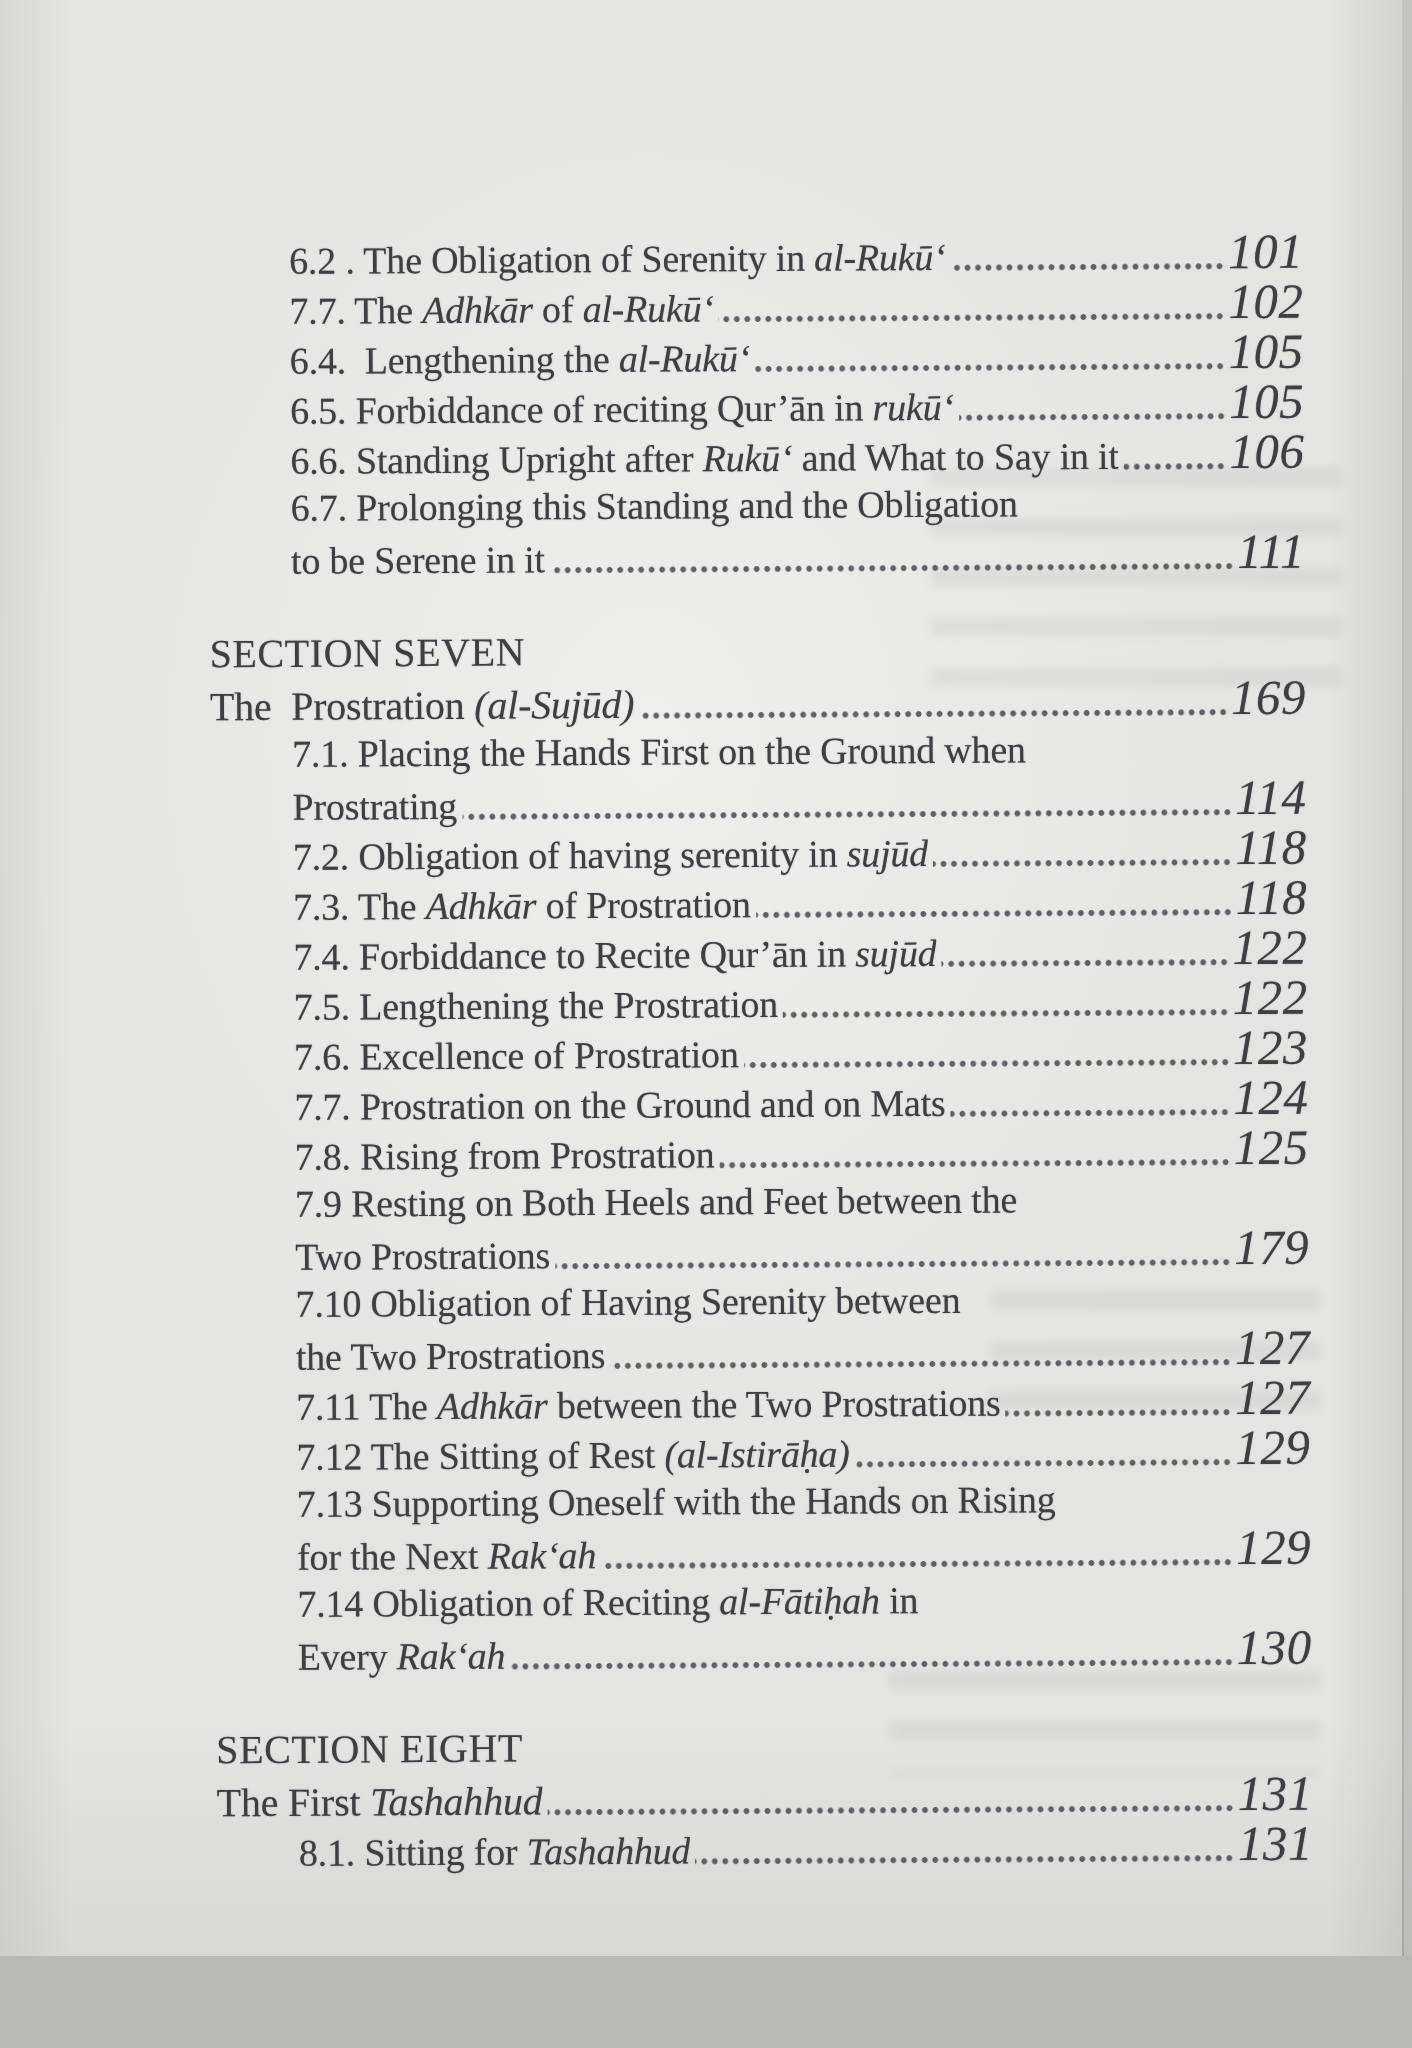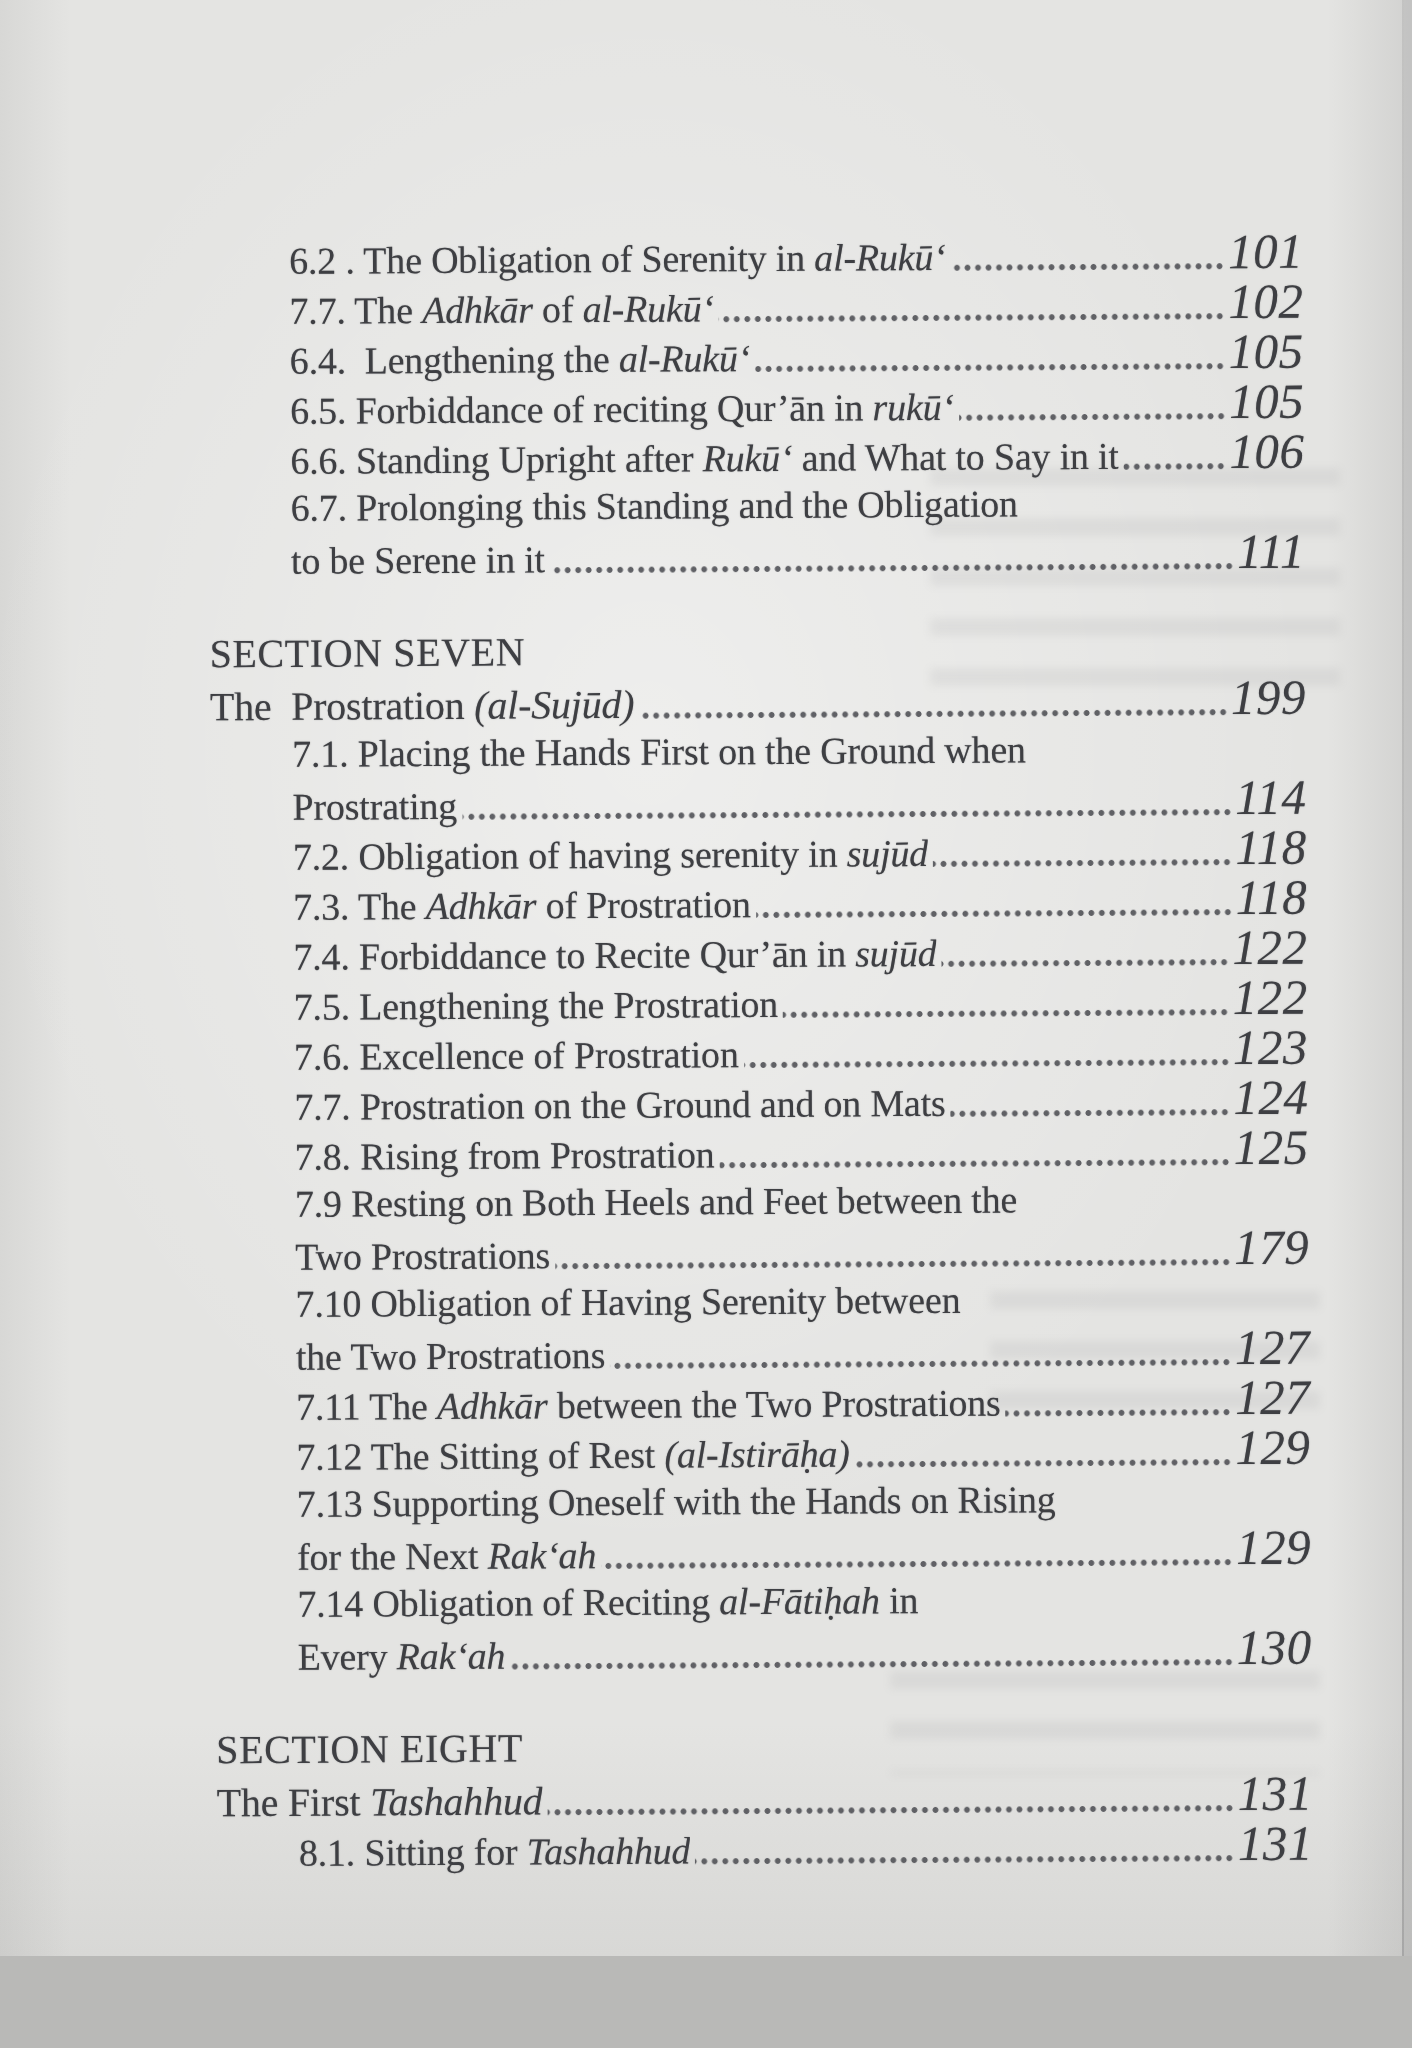--- a/index.html
+++ b/index.html
@@ -135,21 +135,21 @@
         <span class="title"><span>to be Serene in it</span></span>
         <span class="leader"></span>
         <span class="pagenum">111</span>
       </div>
       <div class="row head gap">
         <span class="title"><span>SECTION SEVEN</span></span>
       </div>
       <div class="row head-title">
         <span class="title"><span>The  Prostration </span><em>(al-Sujūd)</em></span>
         <span class="leader"></span>
-        <span class="pagenum">199</span>
+        <span class="pagenum">169</span>
       </div>
       <div class="row indent">
         <span class="title"><span>7.1. Placing the Hands First on the Ground when</span></span>
       </div>
       <div class="row indent">
         <span class="title"><span>Prostrating</span></span>
         <span class="leader"></span>
         <span class="pagenum">114</span>
       </div>
       <div class="row indent">

